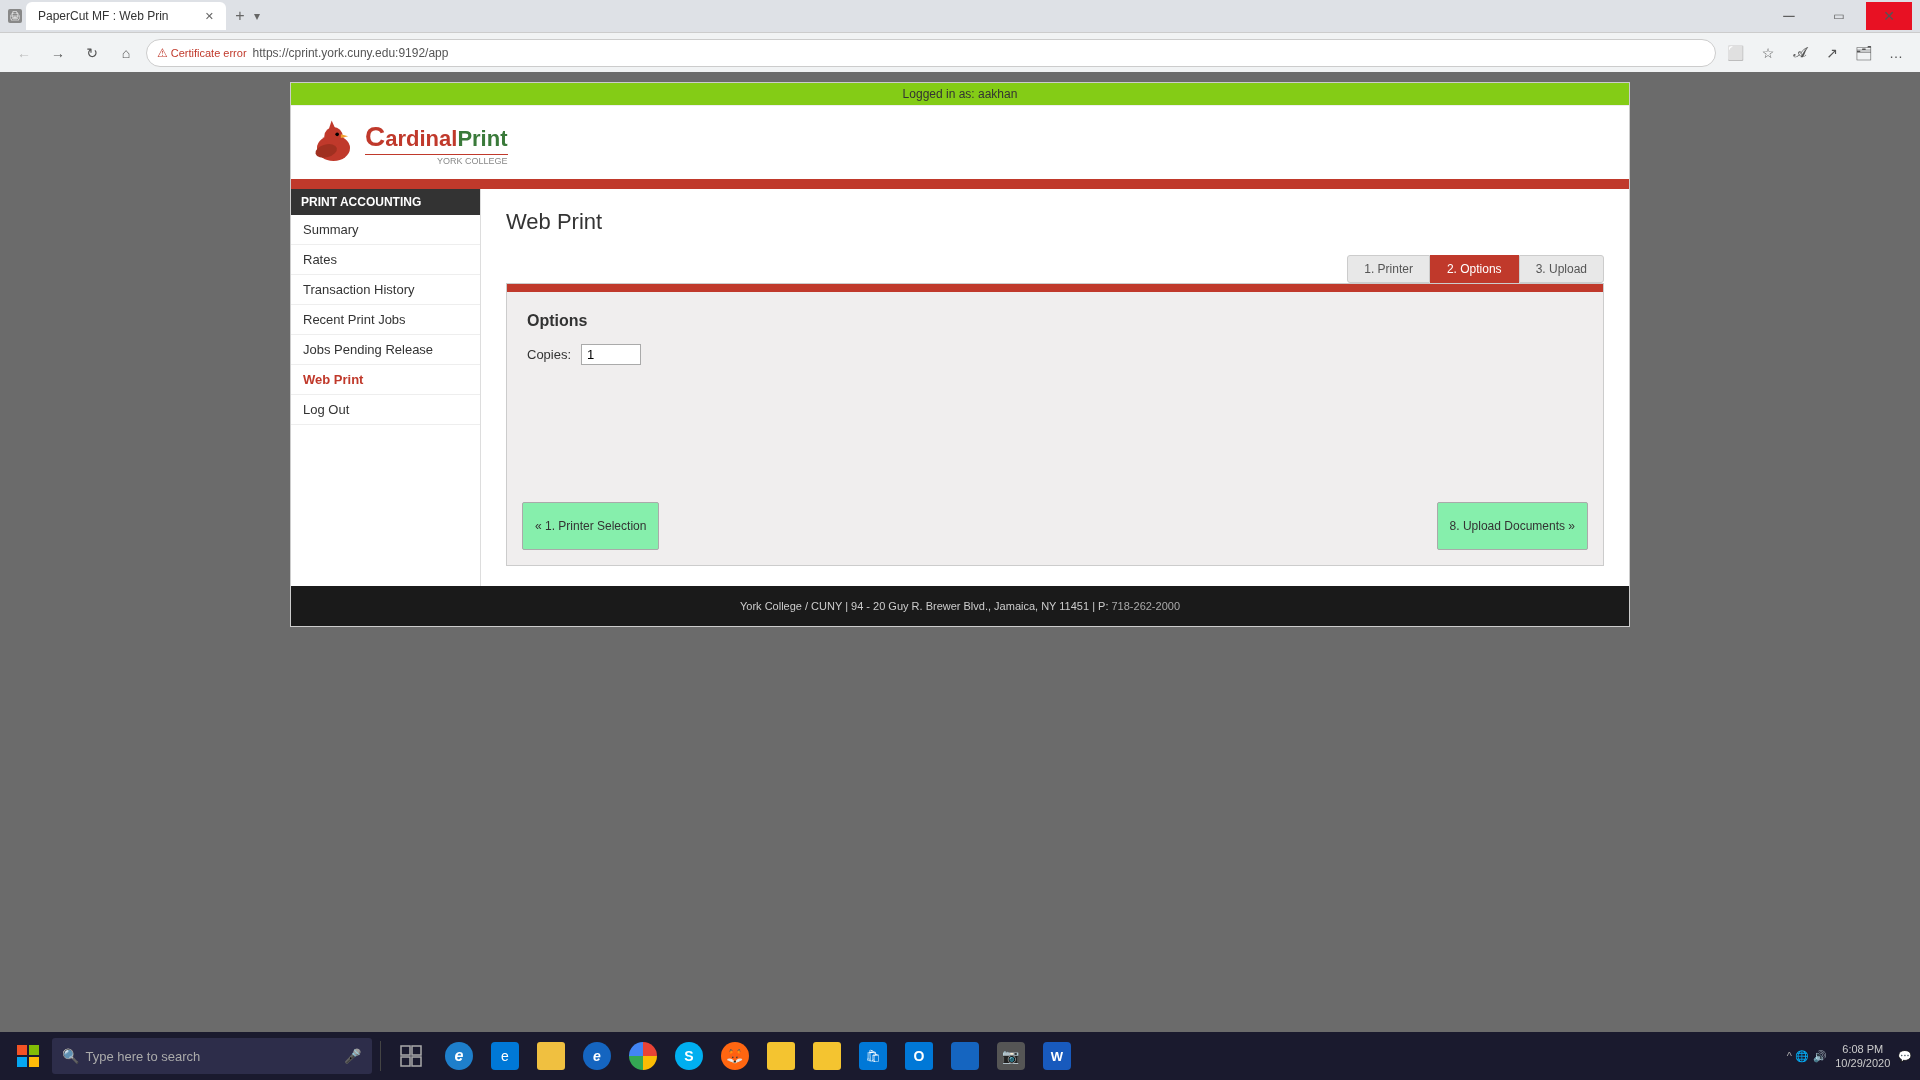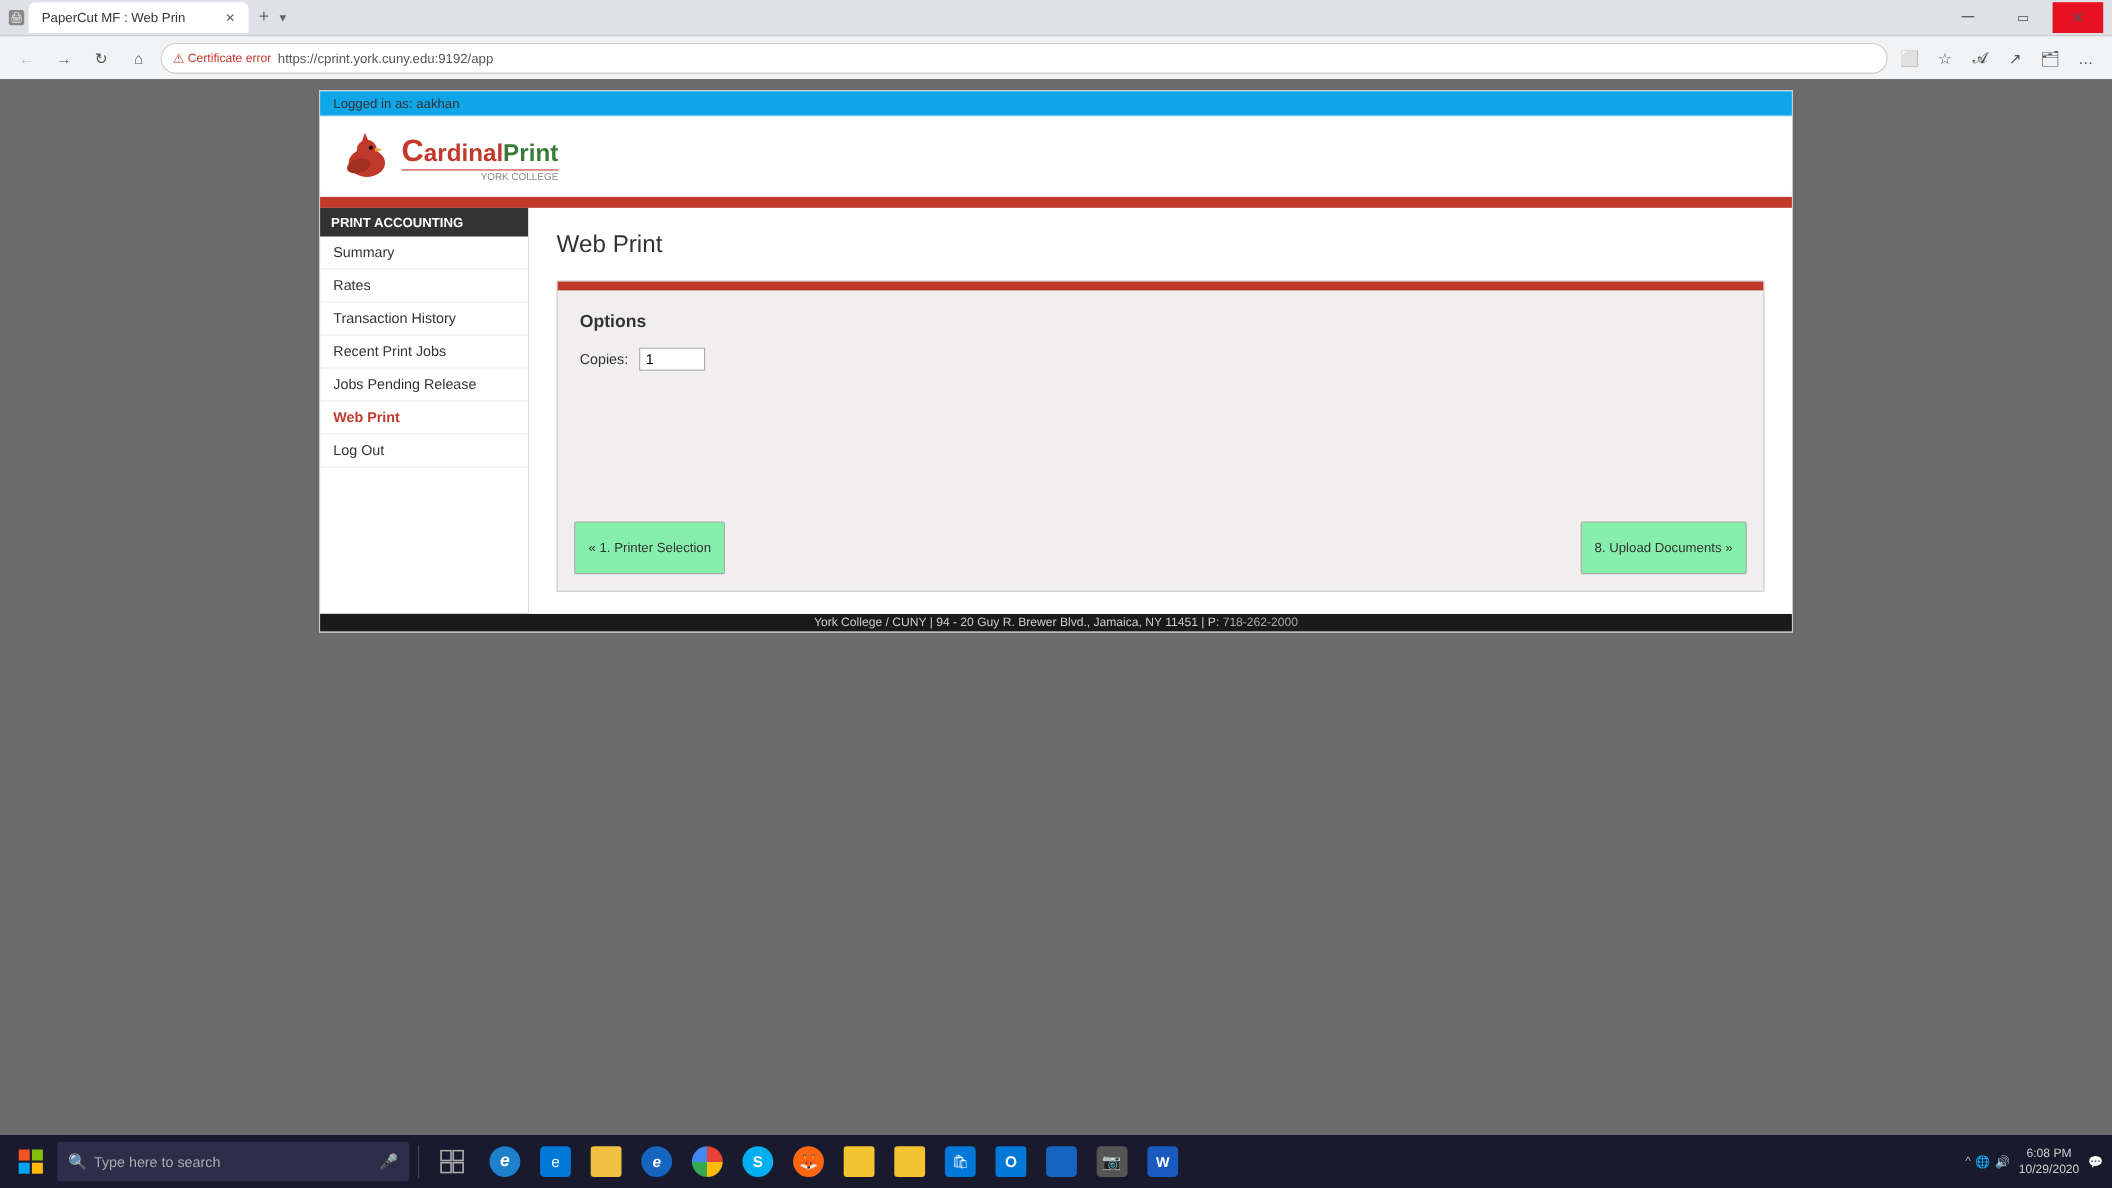--- a/index.html
+++ b/index.html
@@ -18,21 +18,21 @@
     .cert-icon { font-size: 12px; }
     .address-text { color: #555; font-size: 12px; }
     .nav-right-icons { display: flex; gap: 4px; }
     .nav-icon-btn { width: 28px; height: 28px; display: flex; align-items: center; justify-content: center; border-radius: 50%; cursor: pointer; color: #555; font-size: 14px; border: none; background: none; }
 
     
     .page-wrapper { background: #6b6b6b; padding: 10px; }
     .site-container { background: white; margin: 0 auto; width: 1340px; min-height: 490px; border: 1px solid #ccc; }
 
     
-    .top-bar { background: #0ea5e9; padding: 4px 12px; text-align: left; font-size: 12px; color: #333; border-bottom: 1px solid #eee; }
+    .top-bar { background: #84cc16; padding: 4px 12px; text-align: center; font-size: 12px; color: #333; border-bottom: 1px solid #eee; }
 
     
     .site-header { padding: 10px 15px 0 15px; background: white; }
     .logo-area { display: flex; align-items: center; }
 
     
     .red-banner { background: #c0392b; height: 10px; width: 100%; margin-top: 8px; }
 
     
     .main-layout { display: flex; }
@@ -69,21 +69,21 @@
     .options-title { font-size: 16px; font-weight: bold; color: #333; margin-bottom: 14px; }
     .form-row { display: flex; align-items: center; gap: 10px; margin-bottom: 10px; }
     .form-label { font-size: 13px; color: #333; }
     .copies-input { border: 1px solid #aaa; padding: 2px 5px; width: 60px; font-size: 13px; }
 
     
     .panel-footer { display: flex; justify-content: space-between; padding: 10px 15px 15px 15px; }
     .nav-step-btn { background: #86efac; border: 1px solid #aaa; padding: 16px 12px; font-size: 12px; cursor: pointer; color: #333; border-radius: 2px; }
 
     
-    .site-footer { background: #1a1a1a; color: #ccc; font-size: 11px; text-align: center; padding: 2px; margin-top: 0; }
+    .site-footer { background: #1a1a1a; color: #ccc; font-size: 11px; text-align: center; padding: 14px; margin-top: 0; }
     .site-footer a { color: #aaa; text-decoration: none; }
 
     
     .taskbar { position: fixed; bottom: 0; left: 0; width: 1920px; height: 48px; background: #1a1a2e; display: flex; align-items: center; padding: 0 8px; gap: 4px; z-index: 999; }
     .taskbar-start { width: 40px; height: 40px; display: flex; align-items: center; justify-content: center; cursor: pointer; }
     .taskbar-start svg { width: 24px; height: 24px; fill: white; }
     .taskbar-search { display: flex; align-items: center; background: #2d2d4a; border-radius: 3px; padding: 4px 10px; gap: 6px; width: 320px; height: 36px; cursor: text; }
     .taskbar-search-icon { color: #aaa; font-size: 14px; }
     .taskbar-search-text { color: #aaa; font-size: 13px; }
     .taskbar-search-mic { margin-left: auto; color: #aaa; font-size: 14px; }
@@ -223,20 +223,25 @@
           </li>
           <li>
             <a href="#">Log Out</a>
           </li>
         </ul>
       </div>
 
       <div class="main-content">
         <h1 class="page-title">Web Print</h1>
 
+        <div class="step-tabs">
+          <div class="step-tab">1. Printer</div>
+          <div class="step-tab active">2. Options</div>
+          <div class="step-tab">3. Upload</div>
+        </div>
 
         <div class="options-panel">
           <div class="panel-red-bar"></div>
           <div class="panel-body">
             <div class="options-title">Options</div>
             <div class="form-row">
               <label class="form-label">Copies:</label>
               <input type="text" class="copies-input" value="1" style="">
             </div>
           </div>

